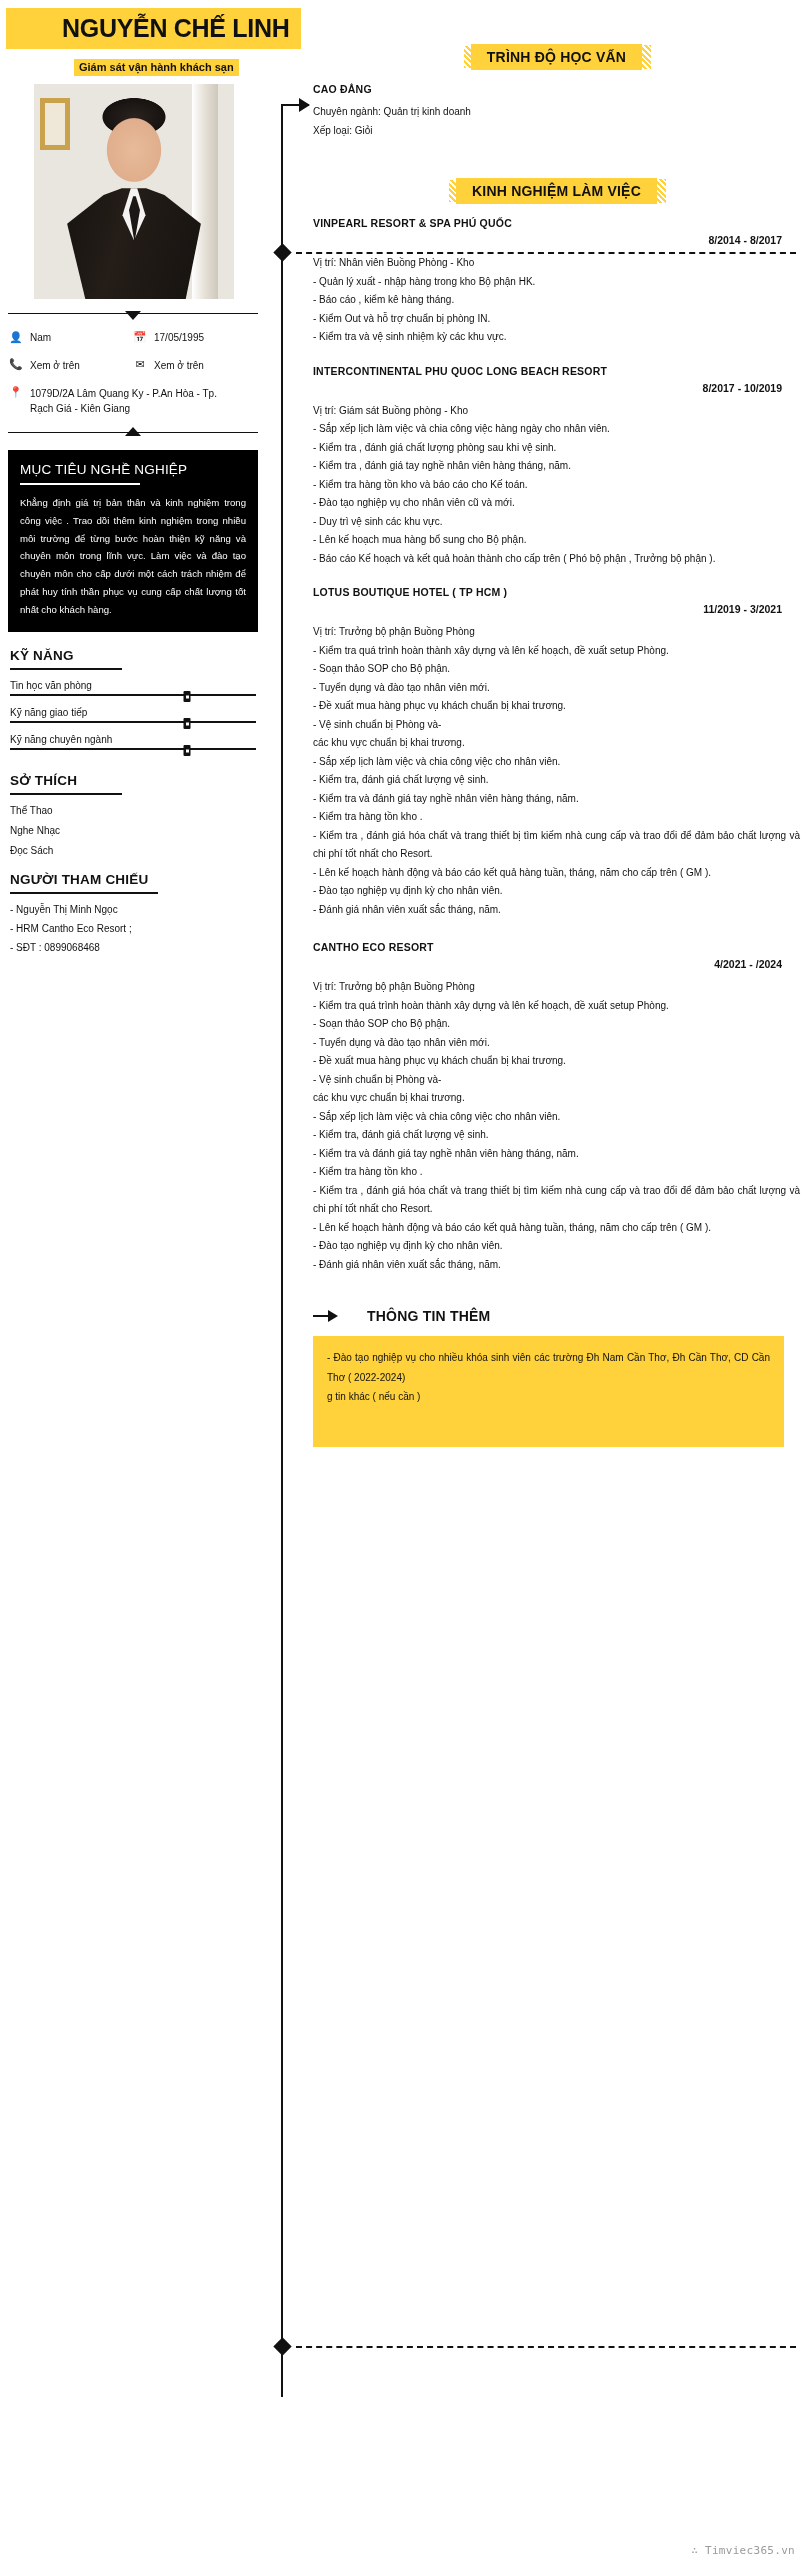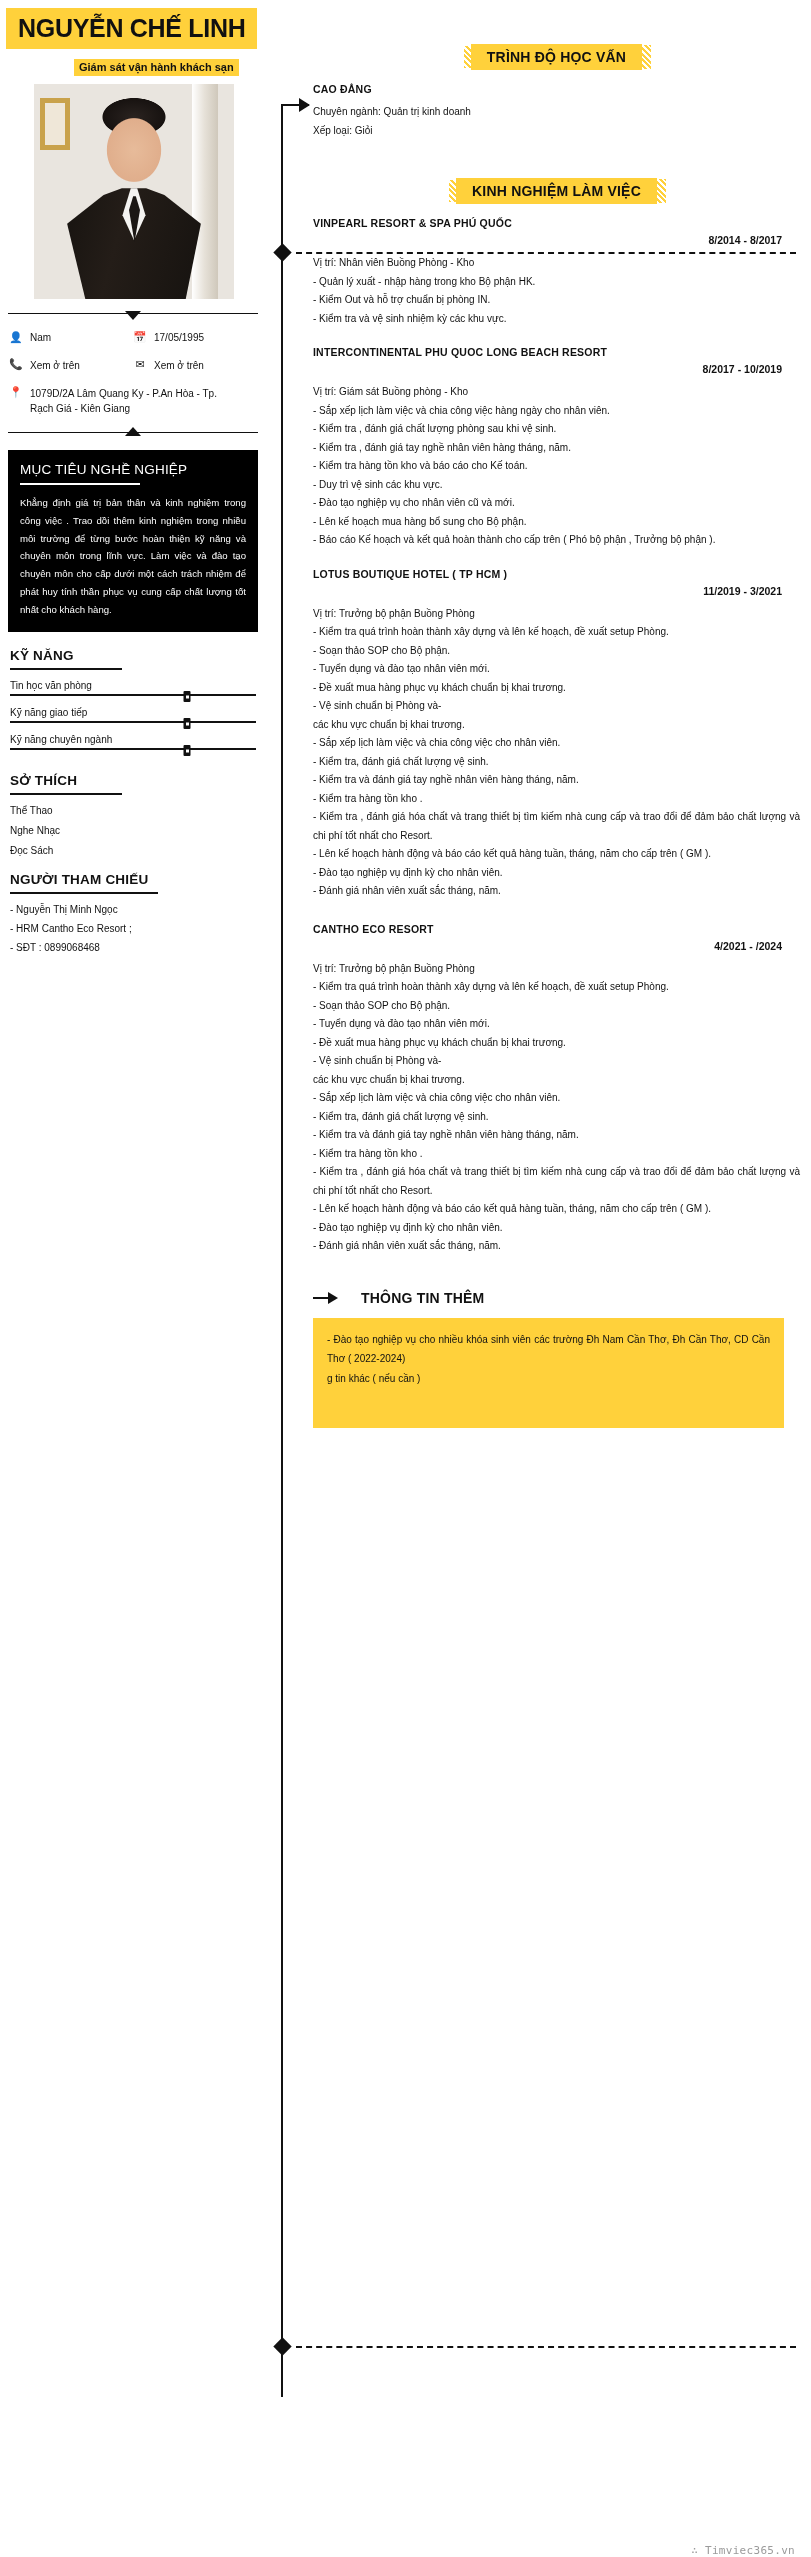--- a/index.html
+++ b/index.html
@@ -30,20 +30,21 @@
     background: #ffd13b;
     padding: 7px 12px 8px 12px;
     margin: 8px 0 0 6px;
   }
   .name-banner .name {
     font-size: 25px;
     font-weight: bold;
     letter-spacing: -0.3px;
     line-height: 1.05;
     white-space: nowrap;
+    margin-left: 44px;
   }
 
   .title-banner {
     display: inline-block;
     background: #ffd13b;
     padding: 2px 5px 3px 5px;
     margin: 10px 0 0 74px;
   }
   .title-banner .jobtitle {
     font-size: 11px;
@@ -460,35 +461,36 @@
     <div class="rc-block rc-center" style="margin-top:38px">
       <span class="sec-badge">KINH NGHIỆM LÀM VIỆC</span>
     </div>
 
     <div class="rc-block">
       <div class="sub-head">VINPEARL RESORT &amp; SPA PHÚ QUỐC</div>
       <div class="date-right">8/2014 - 8/2017</div>
       <div class="gap-s"></div>
       <div class="body-line">Vị trí: Nhân viên Buồng Phòng - Kho</div>
       <div class="body-line">- Quản lý xuất - nhập hàng trong kho Bộ phận HK.</div>
+      <div class="body-line">- Báo cáo , kiểm kê hàng tháng.</div>
       <div class="body-line">- Kiểm Out và hỗ trợ chuẩn bị phòng IN.</div>
       <div class="body-line">- Kiểm tra và vệ sinh nhiệm kỳ các khu vực.</div>
     </div>
 
     <div class="rc-block" style="margin-top:18px">
       <div class="sub-head">INTERCONTINENTAL PHU QUOC LONG BEACH RESORT</div>
       <div class="date-right">8/2017 - 10/2019</div>
       <div class="gap-s"></div>
       <div class="body-line">Vị trí: Giám sát Buồng phòng - Kho</div>
       <div class="body-line j">- Sắp xếp lịch làm việc và chia công việc hàng ngày cho nhân viên.</div>
       <div class="body-line j">- Kiểm tra , đánh giá chất lượng phòng sau khi vệ sinh.</div>
       <div class="body-line j">- Kiểm tra , đánh giá tay nghề nhân viên hàng tháng, năm.</div>
       <div class="body-line">- Kiểm tra hàng tồn kho và báo cáo cho Kế toán.</div>
+      <div class="body-line">- Đào tạo nghiệp vụ cho nhân viên cũ và mới.</div>
       <div class="body-line">- Duy trì vệ sinh các khu vực.</div>
-      <div class="body-line">- Đào tạo nghiệp vụ cho nhân viên cũ và mới.</div>
       <div class="body-line">- Lên kế hoạch mua hàng bổ sung cho Bộ phận.</div>
       <div class="body-line j">- Báo cáo Kế hoạch và kết quả hoàn thành cho cấp trên ( Phó bộ phận , Trưởng bộ phận ).</div>
     </div>
 
     <div class="rc-block" style="margin-top:18px">
       <div class="sub-head">LOTUS BOUTIQUE HOTEL ( TP HCM )</div>
       <div class="date-right">11/2019 - 3/2021</div>
       <div class="gap-s"></div>
       <div class="body-line">Vị trí: Trưởng bộ phận Buồng Phòng</div>
       <div class="body-line j">- Kiểm tra quá trình hoàn thành xây dựng và lên kế hoạch, đề xuất setup Phòng.</div>
@@ -521,21 +523,21 @@
       <div class="body-line j">- Sắp xếp lịch làm việc và chia công việc cho nhân viên.</div>
       <div class="body-line">- Kiểm tra, đánh giá chất lượng vệ sinh.</div>
       <div class="body-line j">- Kiểm tra và đánh giá tay nghề nhân viên hàng tháng, năm.</div>
       <div class="body-line">- Kiểm tra hàng tồn kho .</div>
       <div class="body-line j">- Kiểm tra , đánh giá hóa chất và trang thiết bị tìm kiếm nhà cung cấp và trao đổi để đảm bảo chất lượng và chi phí tốt nhất cho Resort.</div>
       <div class="body-line j">- Lên kế hoạch hành động và báo cáo kết quả hàng tuần, tháng, năm cho cấp trên ( GM ).</div>
       <div class="body-line">- Đào tạo nghiệp vụ định kỳ cho nhân viên.</div>
       <div class="body-line">- Đánh giá nhân viên xuất sắc tháng, năm.</div>
     </div>
 
-    <div class="rc-block" style="margin-top:34px; display:flex; align-items:center; gap:22px;">
+    <div class="rc-block" style="margin-top:34px; display:flex; align-items:center; gap:28px;">
       <svg width="26" height="14" viewBox="0 0 26 14">
         <line x1="0" y1="7" x2="16" y2="7" stroke="#111" stroke-width="2"></line>
         <polygon points="15,1 25,7 15,13" fill="#111"></polygon>
       </svg>
       <span style="font-size:14px;font-weight:bold;letter-spacing:.2px">THÔNG TIN THÊM</span>
     </div>
 
     <div class="extra-box" style="margin-top:12px">
       <div class="body-line j">- Đào tạo nghiệp vụ cho nhiều khóa sinh viên các trường Đh Nam Cần Thơ, Đh Cần Thơ, CD Cần Thơ  ( 2022-2024)</div>
       <div class="body-line">g tin khác ( nếu cần )</div>

